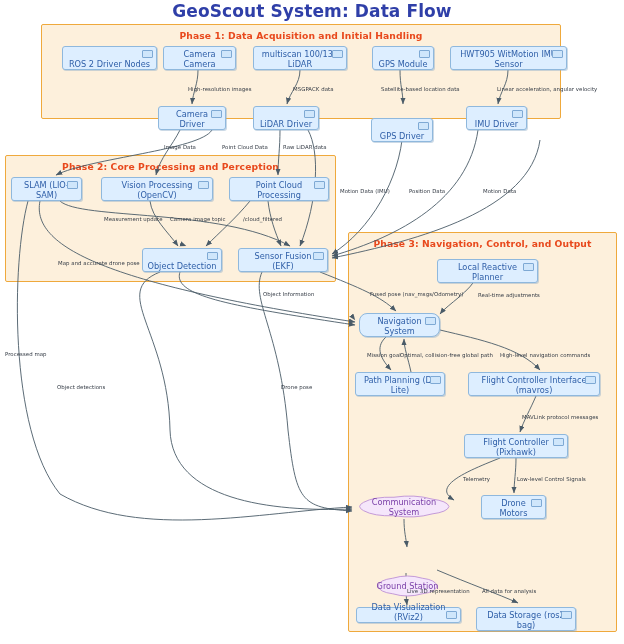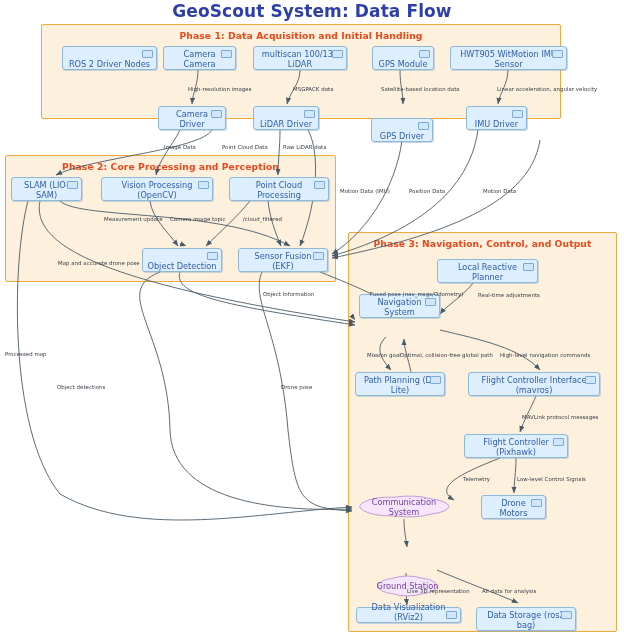--- a/index.html
+++ b/index.html
@@ -189,21 +189,21 @@
         <span>Object Detection</span>
       </div>
       <div class="node" style="left: 238px; top: 248px; width: 90px; height: 24px;">
         <span class="uml"></span>
         <span>Sensor Fusion (EKF)</span>
       </div>
       <div class="node" style="left: 437px; top: 251px; width: 101px; height: 24px; margin-top: 8px;">
         <span class="uml"></span>
         <span>Local Reactive Planner</span>
       </div>
-      <div class="node" style="left: 359px; top: 294px; width: 81px; height: 24px;">
+      <div class="node" style="left: 359px; top: 313px; width: 81px; height: 24px; border-radius: 8px;">
         <span class="uml"></span>
         <span>Navigation System</span>
       </div>
       <div class="node" style="left: 355px; top: 372px; width: 90px; height: 24px;">
         <span class="uml"></span>
         <span>Path Planning (D* Lite)</span>
       </div>
       <div class="node" style="left: 468px; top: 372px; width: 132px; height: 24px;">
         <span class="uml"></span>
         <span>Flight Controller Interface (mavros)</span>

